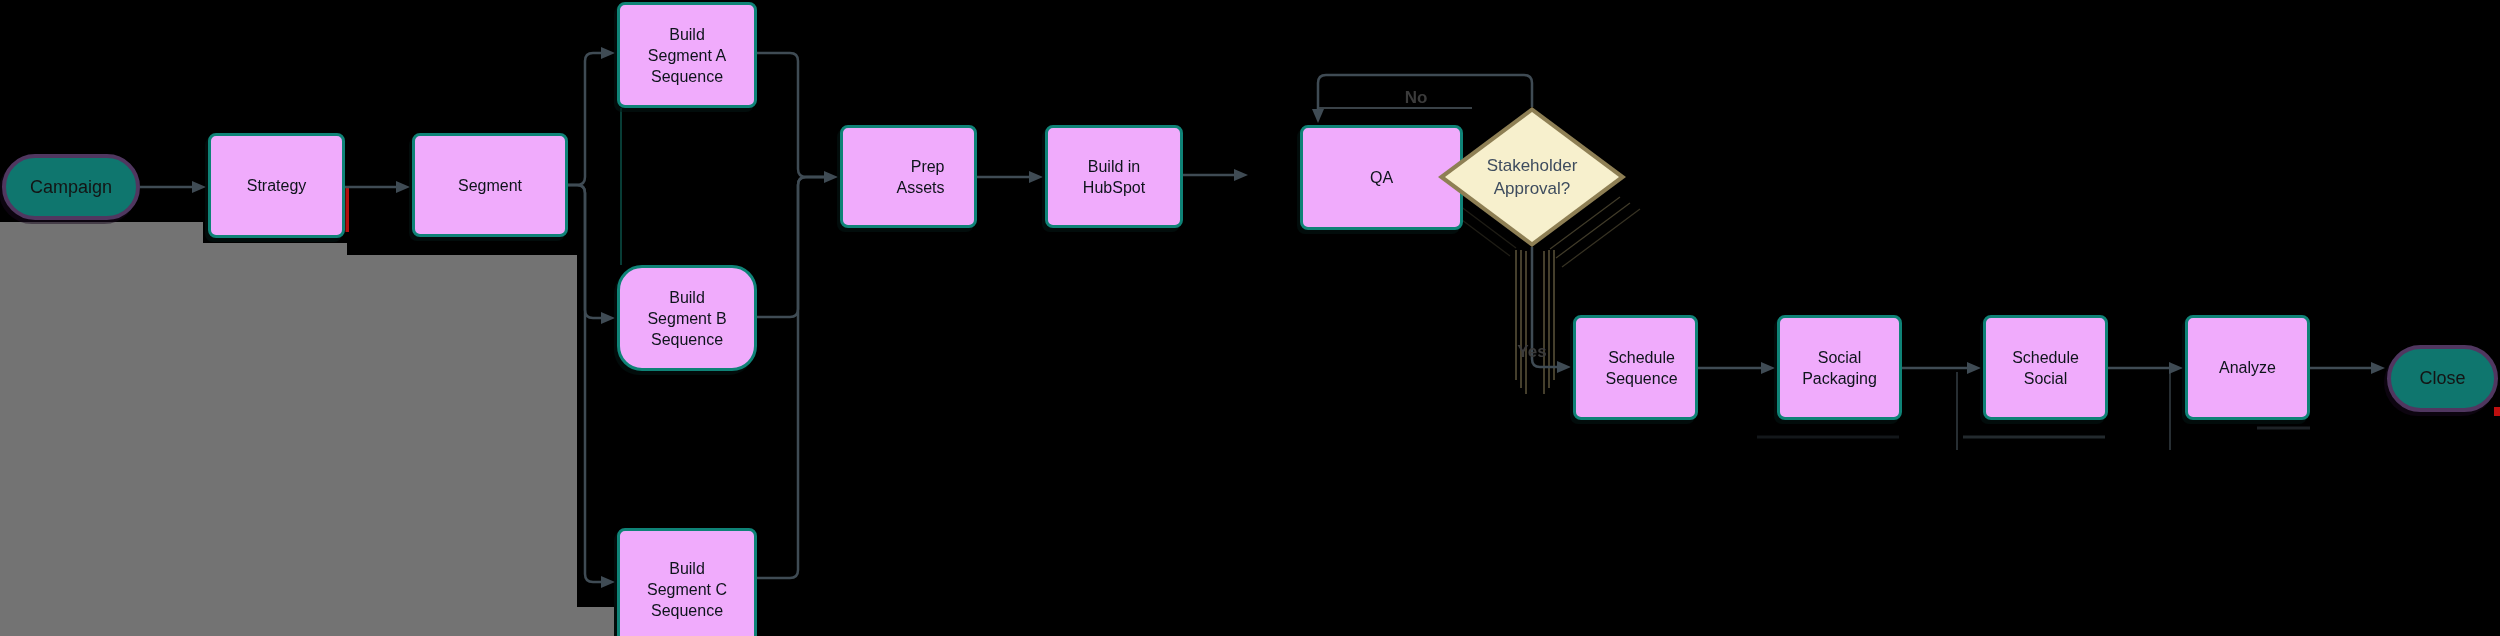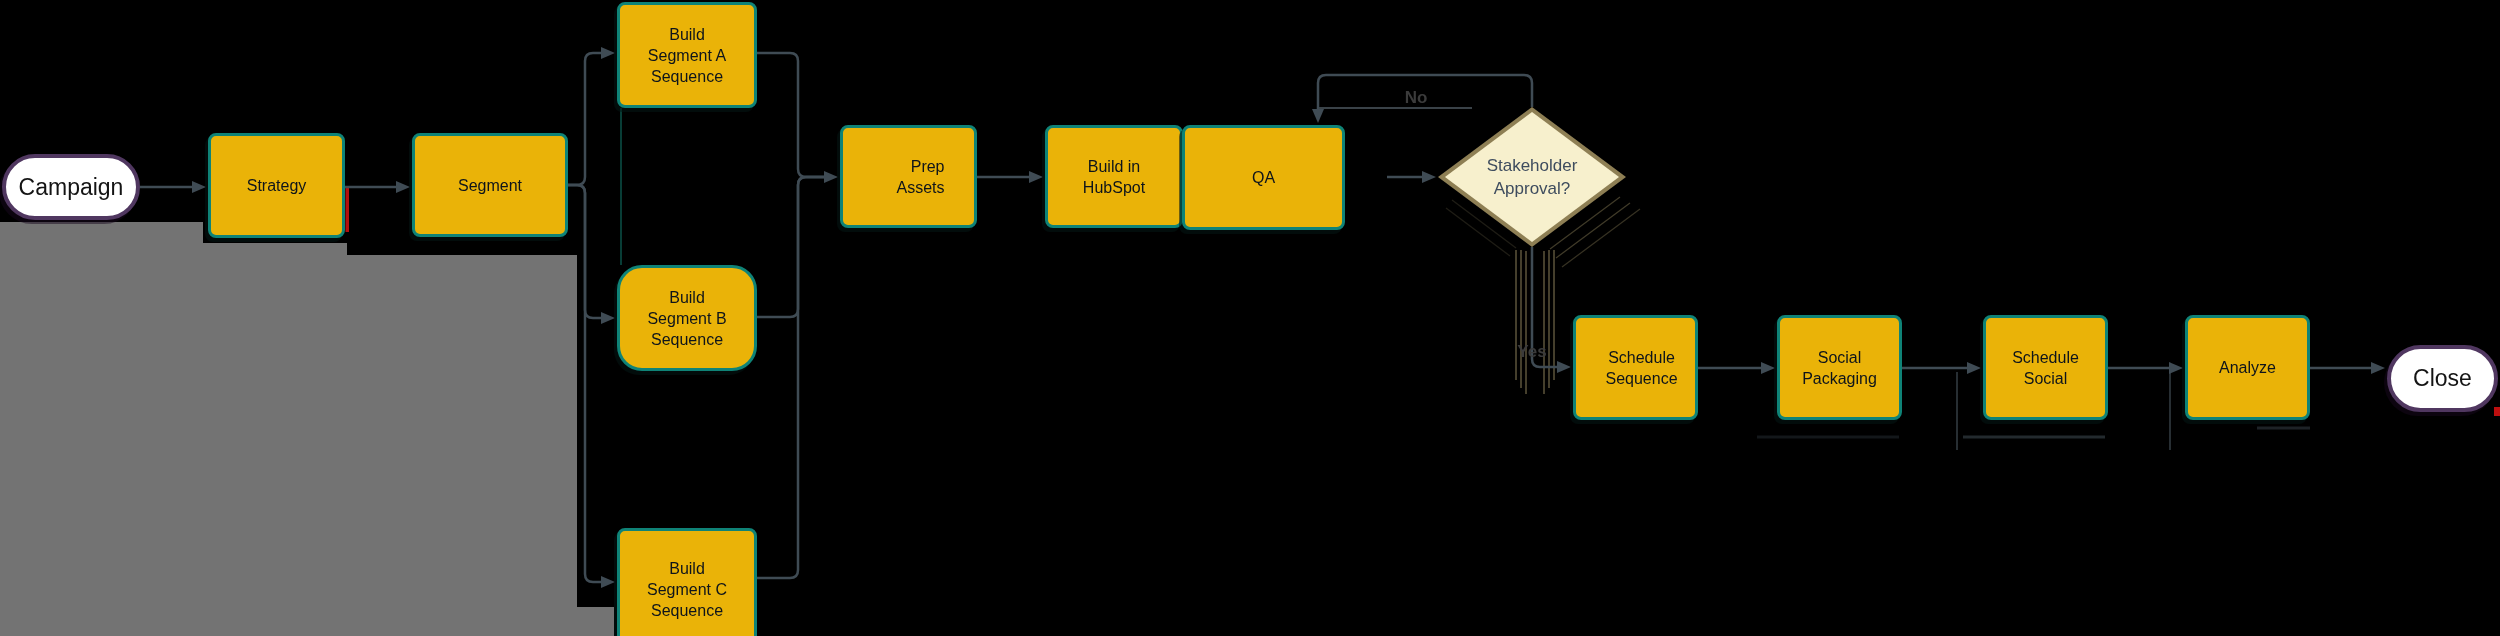--- a/index.html
+++ b/index.html
@@ -4,27 +4,27 @@
 <style>
   html,body{margin:0;padding:0;background:#000;}
   #canvas{
     position:relative; width:2500px; height:636px; background:#000000;
     overflow:hidden; font-family:"Liberation Sans", sans-serif;
   }
   #edge-layer{position:absolute; left:0; top:0; z-index:1;}
   .node{position:absolute; z-index:2; box-sizing:border-box;
     display:flex; align-items:center; justify-content:center; text-align:center;}
   .box{
-    background:#eab308; border:3px solid #0f8377; border-radius:8px;
+    background:#f0abfc; border:3px solid #0f8377; border-radius:8px;
     color:#0e141b; font-size:16px; line-height:21px;
     box-shadow:-3px 4px 0 rgba(4,22,20,.55);
   }
   .pill{
-    background:#ffffff; border:4px solid #503760; border-radius:34px;
-    color:#141414; font-size:23px;
+    background:#0f766e; border:4px solid #503760; border-radius:34px;
+    color:#141414; font-size:18px;
     box-shadow:-3px 4px 0 rgba(24,8,30,.5);
   }
   .lbl{display:inline-block;}
   .diamond-outer{position:absolute; z-index:2; clip-path:polygon(50% 0,100% 50%,50% 100%,0 50%); background:#8e7f54;}
   .diamond-inner{position:absolute; left:7px; right:7px; top:5px; bottom:5px;
     clip-path:polygon(50% 0,100% 50%,50% 100%,0 50%); background:#f7f0cd;}
   .diamond-label{position:absolute; inset:0; display:flex; align-items:center; justify-content:center;
     text-align:center; color:#3e4c5e; font-size:17px; line-height:23px;}
   .edge-label{position:absolute; z-index:3; font-weight:bold; font-size:17px; color:#3b3b3b; text-align:center;margin-top:23px;}
 </style>
@@ -116,21 +116,21 @@
   </div>
 
   <div class="node box" style="left:840px; top:125px; width:137px; height:103px;">
     <span class="lbl" style="max-width:72px;text-align:right;">Prep Assets</span>
   </div>
 
   <div class="node box" style="left:1045px; top:125px; width:138px; height:103px;">
     <span class="lbl" style="max-width:84px;">Build in HubSpot</span>
   </div>
 
-  <div class="node box" style="left:1182px; top:125px; width:163px; height:105px;">
+  <div class="node box" style="left:1300px; top:125px; width:163px; height:105px;">
     <span class="lbl" style="max-width:120px;">QA</span>
   </div>
 
   <div class="diamond-outer" style="left:1438px; top:107px; width:188px; height:140px;">
     <div class="diamond-inner"></div>
     <div class="diamond-label">
       <span class="lbl" style="max-width:130px;">Stakeholder Approval?</span>
     </div>
   </div>
 

